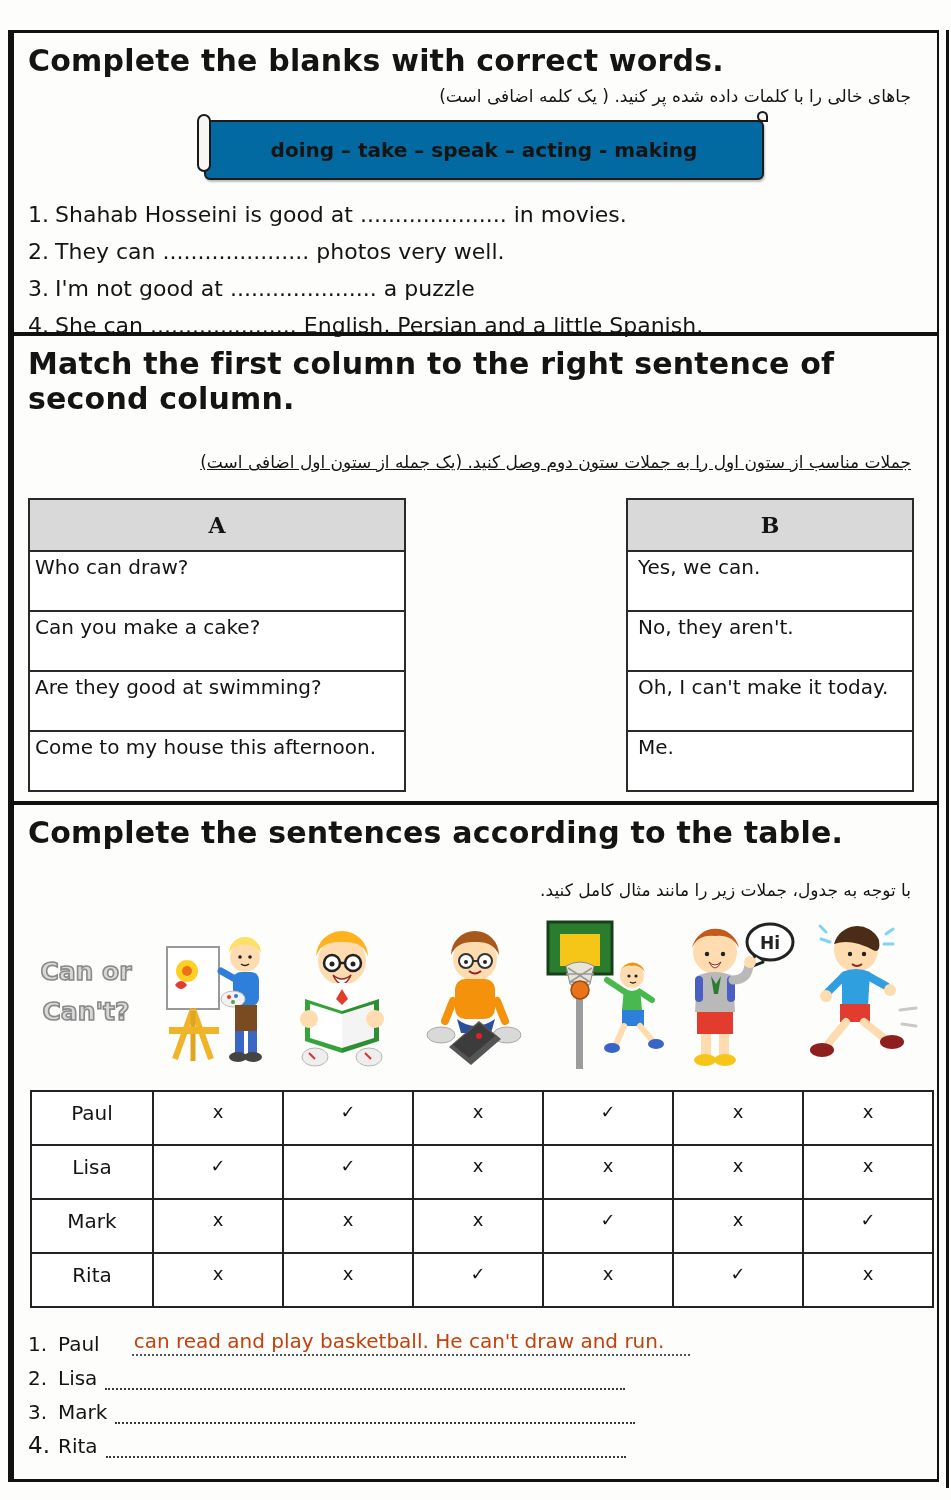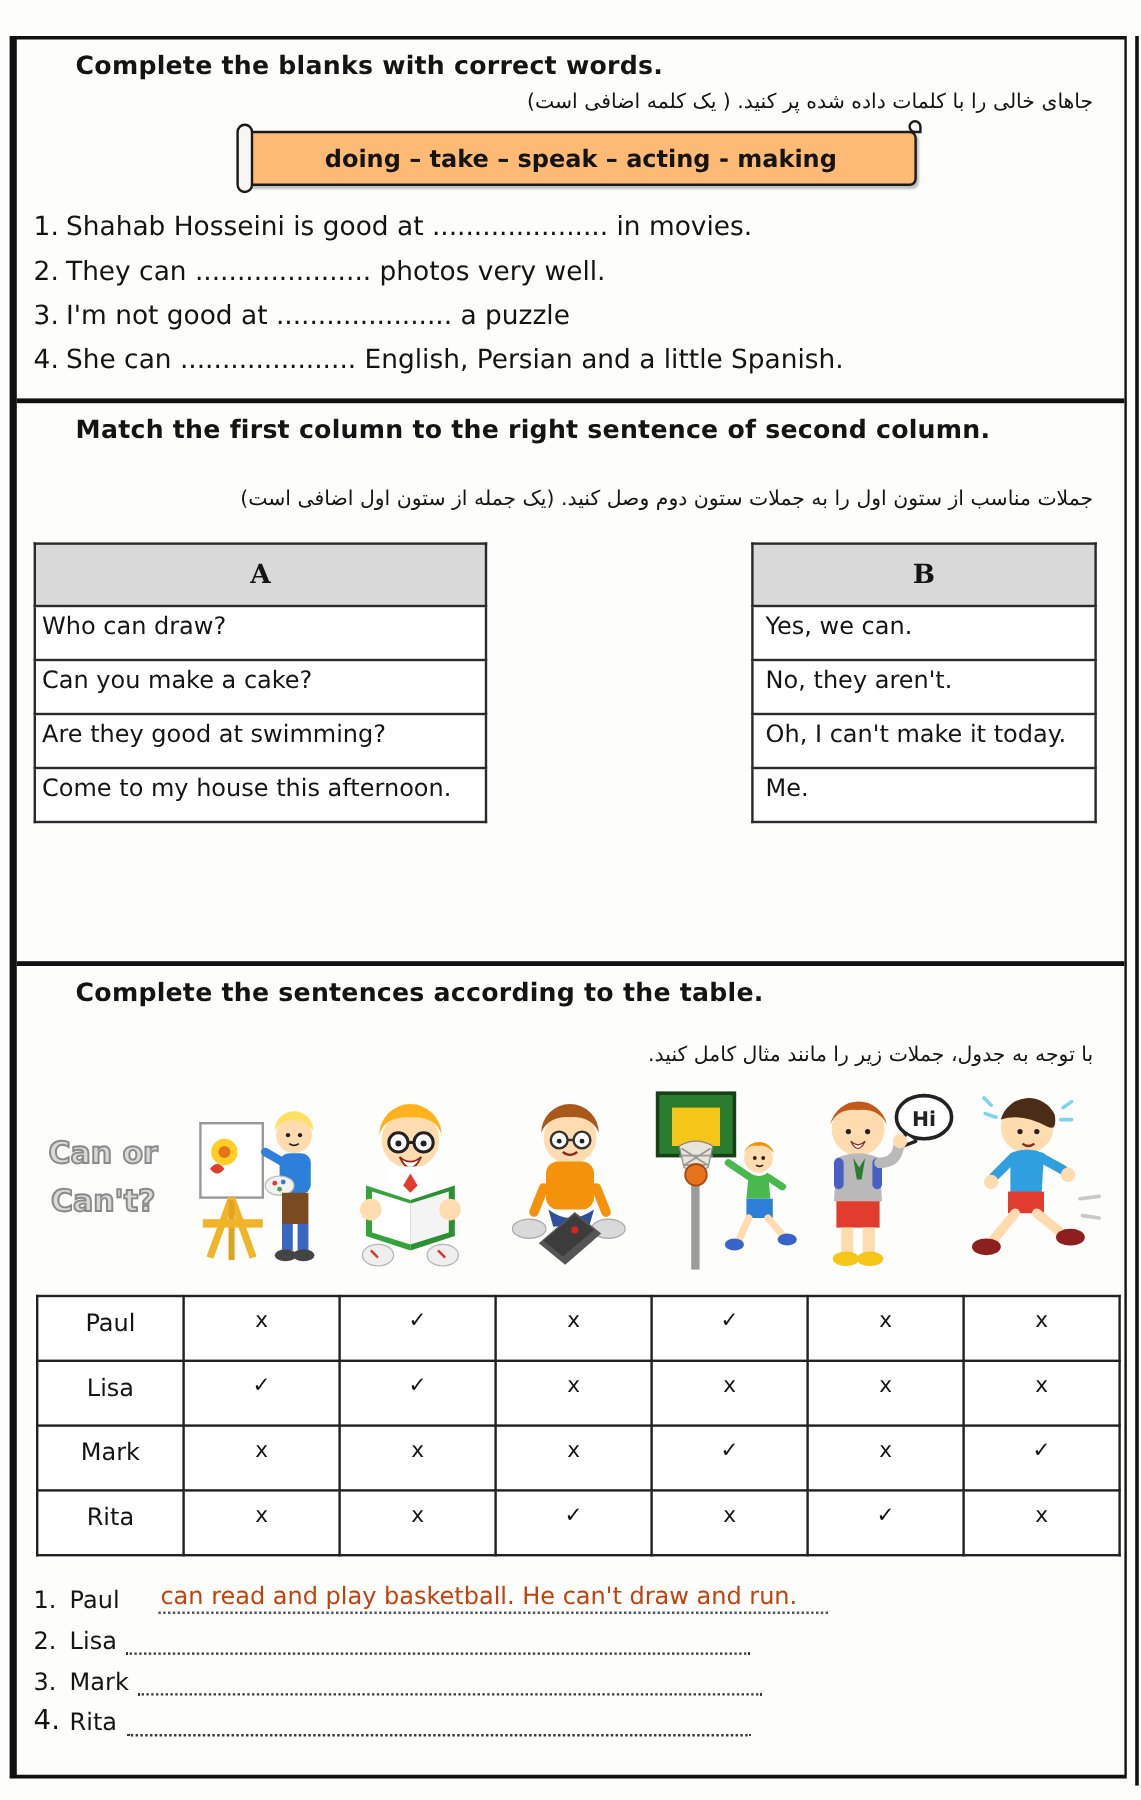--- a/index.html
+++ b/index.html
@@ -13,27 +13,27 @@
   .frame {
     position:absolute; top:30px; left:8px; right:12px; bottom:18px;
     border-top:3px solid #111; border-bottom:3px solid #111;
     border-left:6px solid #111; border-right:2px solid #111;
     background:#fdfdfc;
   }
   .section { position:relative; width:100%; }
   .sec1 { height:303px; border-bottom:4px solid #111; }
   .sec2 { height:469px; border-bottom:4px solid #111; }
   .sec3 { height:665px; }
-  .sec-title { font-size:21px; font-weight:bold; padding:10px 0 0 14px; letter-spacing:.2px;margin-left:35px; }
+  .sec-title { font-size:30px; font-weight:bold; padding:10px 0 0 14px; letter-spacing:.2px; }
   .fa-line { direction:rtl; text-align:right; font-size:17px; padding:8px 26px 0 0; }
 
   
   .banner-wrap { position:relative; width:560px; margin:14px 0 0 190px; }
   .banner {
-    position:relative; height:46px; background:#fdba74;
+    position:relative; height:60px; background:#0369a1;
     border:2px solid #1a1a1a; border-radius:6px;
     display:flex; align-items:center; justify-content:center;
     font-size:20px; font-weight:bold; box-shadow:1px 2px 2px rgba(0,0,0,.25);
   }
   .banner-roll {
     position:absolute; left:-7px; top:-6px; width:14px; height:58px;
     background:#f7f6f3; border:2px solid #1a1a1a; border-radius:7px; z-index:2;
   }
   .banner-curl {
     position:absolute; right:-4px; top:-9px; width:11px; height:11px;
@@ -46,21 +46,21 @@
   
   .match-area { display:flex; margin-top:26px; padding-left:14px; }
   .mtable { border-collapse:collapse; background:#fff; }
   .mtable.a { width:378px; }
   .mtable.b { width:288px; margin-left:220px; }
   .mtable th {
     background:#d9d9d9; border:2px solid #2a2a2a; height:52px;
     font-size:22px; font-weight:bold; font-family:"DejaVu Serif", serif;
   }
   .mtable td {
-    border:2px solid #2a2a2a; height:45px; vertical-align:top;
+    border:2px solid #2a2a2a; height:60px; vertical-align:top;
     font-size:20px; font-weight:500; padding:3px 4px 6px 5px;
   }
   .mtable.b td { padding-left:10px; }
 
   
   .pics-row { display:flex; align-items:flex-end; margin:6px 10px 0 10px; height:168px; }
   .canlabel { width:124px; text-align:center; padding-bottom:42px; }
   .canlabel div {
     font-size:25px; font-weight:bold; color:#d9d9d9; line-height:40px;
     -webkit-text-stroke:1.6px #8a8a8a; text-shadow:0 0 1px #9a9a9a;
@@ -106,21 +106,21 @@
       <div class="blank-items">
         <div class="blank-item"><span class="num">1.</span><span>Shahab Hosseini is good at ..................... in movies.</span></div>
         <div class="blank-item"><span class="num">2.</span><span>They can ..................... photos very well.</span></div>
         <div class="blank-item"><span class="num">3.</span><span>I'm not good at ..................... a puzzle</span></div>
         <div class="blank-item"><span class="num">4.</span><span>She can ..................... English, Persian and a little Spanish.</span></div>
       </div>
     </div>
 
     <div class="section sec2">
       <div class="sec-title">Match the first column to the right sentence of second column.</div>
-      <div class="fa-line" style="padding-top:36px;">جملات مناسب از ستون اول را به جملات ستون دوم وصل کنید. (یک جمله از ستون اول اضافی است)</div>
+      <div class="fa-line" style="padding-top:36px;text-decoration:underline;">جملات مناسب از ستون اول را به جملات ستون دوم وصل کنید. (یک جمله از ستون اول اضافی است)</div>
       <div class="match-area">
         <table class="mtable a">
           <tbody>
               <tr>
                 <th>A</th>
               </tr>
           <tr>
                 <td>Who can draw?</td>
               </tr>
           <tr>

